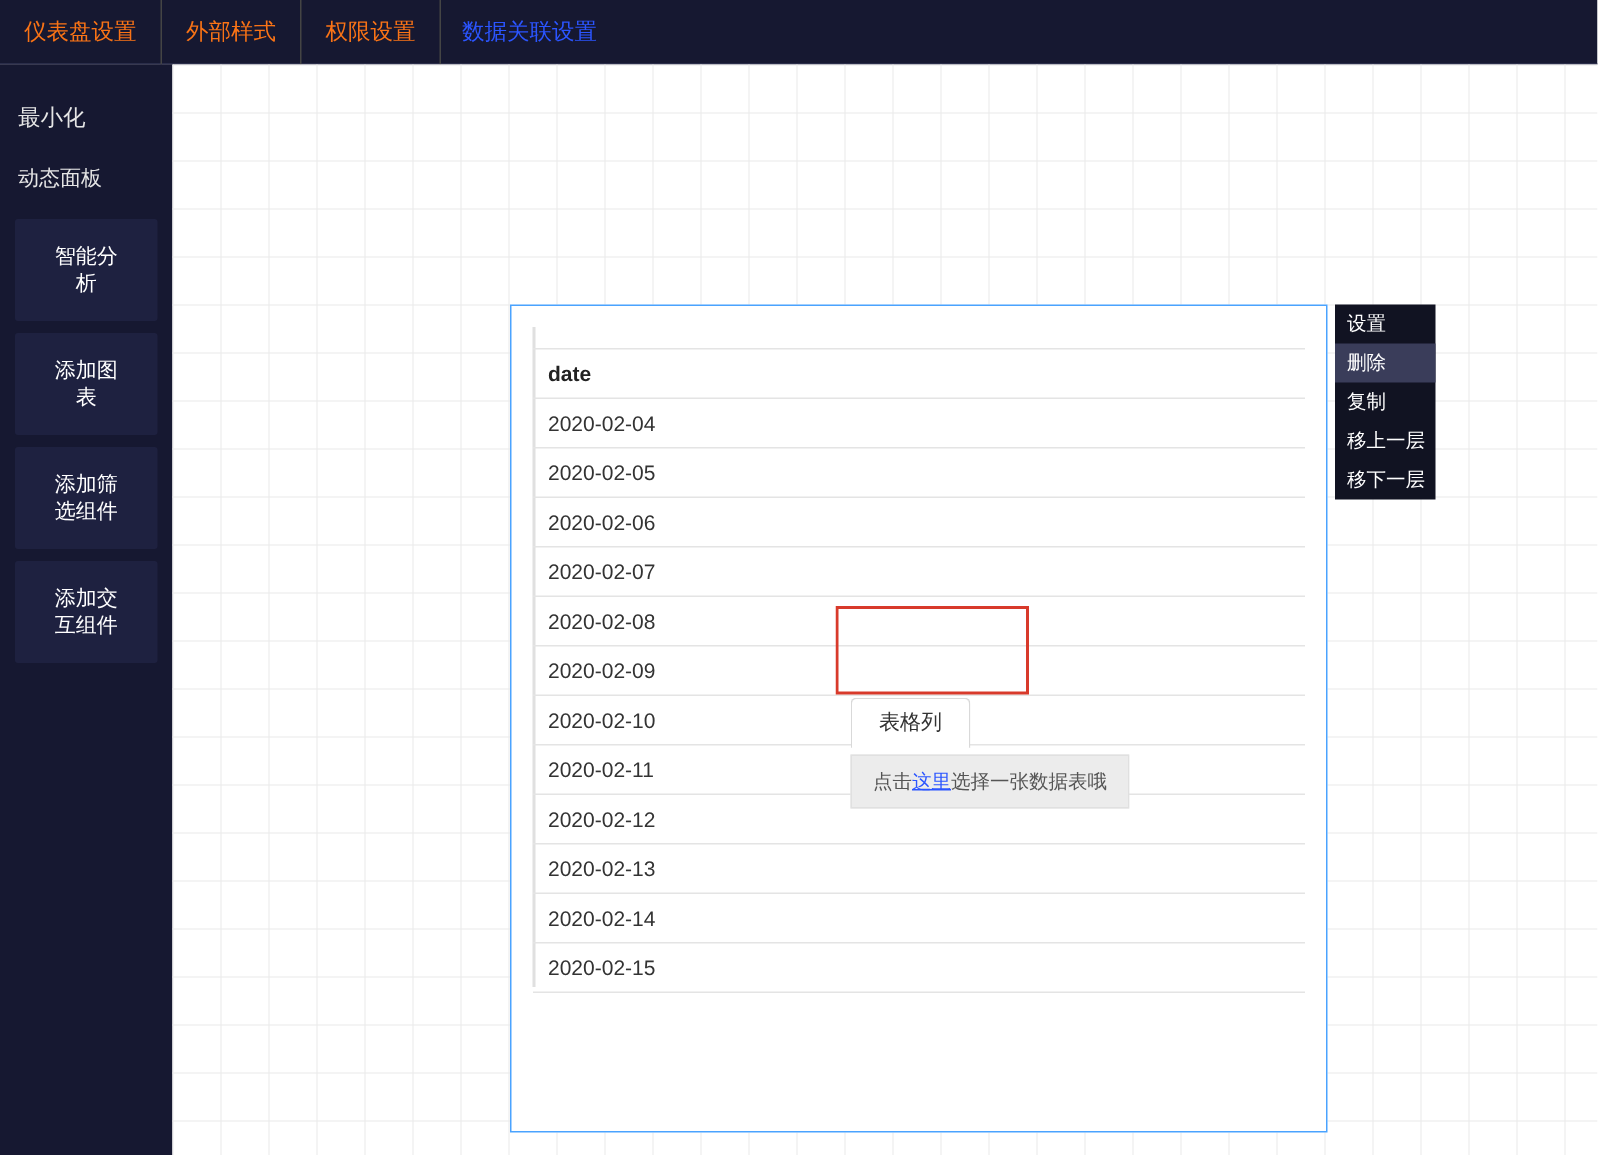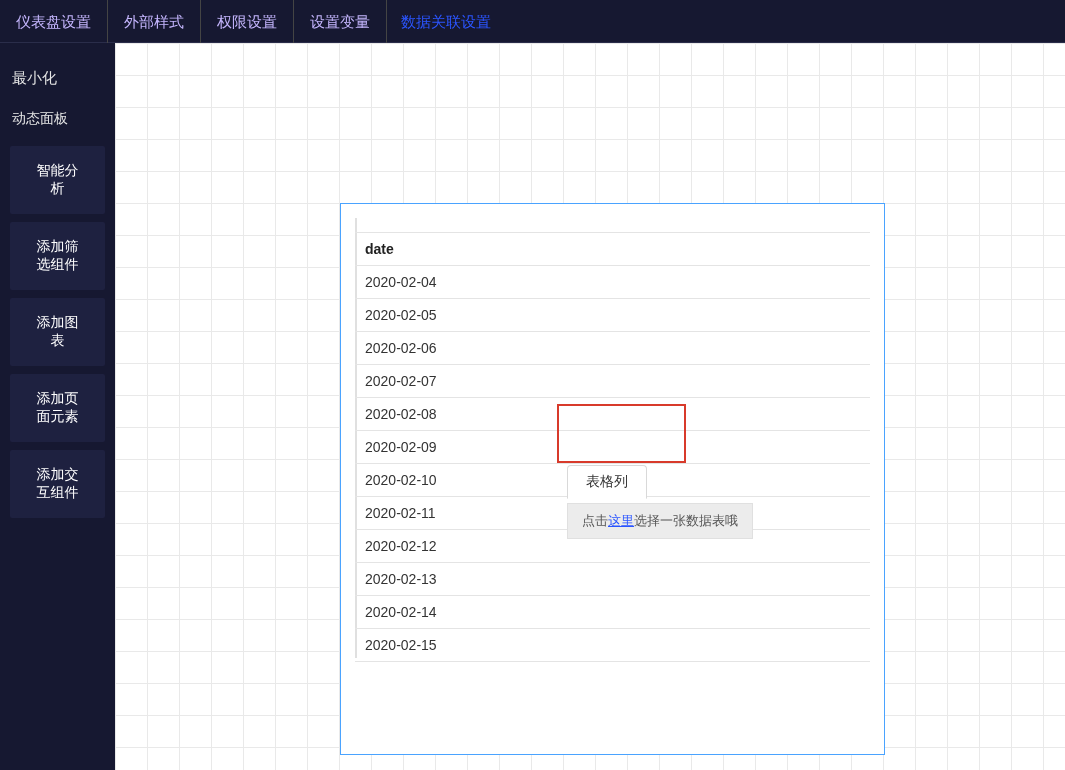--- a/index.html
+++ b/index.html
@@ -14,21 +14,21 @@
     .topbar {
       display: flex;
       background: #161831;
       height: 43px;
       border-bottom: 1px solid #2a2d4a;
     }
     .topbar .tab {
       padding: 0 16px;
       height: 43px;
       line-height: 43px;
-      color: #c4b5fd;
+      color: #f97316;
       font-size: 15px;
       border-right: 1px solid #444;
       cursor: pointer;
       white-space: nowrap;
     }
     .topbar .tab.link-like {
       color: #2b55ff;
       border-right: none;
       padding: 0 14px;
     }
@@ -184,32 +184,30 @@
       text-align: center;
     }
   </style>
 </head>
 <body>
 
 <div class="topbar">
   <div class="tab">仪表盘设置</div>
   <div class="tab">外部样式</div>
   <div class="tab">权限设置</div>
-  <div class="tab">设置变量</div>
   <div class="tab link-like">数据关联设置</div>
 </div>
 
 <div class="body-wrap">
   <div class="sidebar">
     <div class="sb-label">最小化</div>
     <div class="sb-title">动态面板</div>
     <div class="sb-btn">智能分析</div>
+    <div class="sb-btn">添加图表</div>
     <div class="sb-btn">添加筛选组件</div>
-    <div class="sb-btn">添加图表</div>
-    <div class="sb-btn">添加页面元素</div>
     <div class="sb-btn">添加交互组件</div>
   </div>
 
   <div class="canvas">
 
     <div class="widget">
       <div class="left-edge"></div>
       <div class="table-scroll">
         <table class="data-table">
           <thead>
@@ -255,20 +253,27 @@
                 <td>2020-02-15</td>
               </tr>
               <tr>
                 <td>2020-02-16</td>
               </tr>
             </tbody>
         </table>
       </div>
     </div>
 
+    <div class="context-menu">
+      <div class="cm-item">设置</div>
+      <div class="cm-item hover">删除</div>
+      <div class="cm-item">复制</div>
+      <div class="cm-item">移上一层</div>
+      <div class="cm-item">移下一层</div>
+    </div>
 
   </div>
 </div>
 
 <div class="highlight-box"></div>
 
 <div class="tab-popup">
   <div class="tab-btn">表格列</div>
   <div class="hint-bar">
     <span>点击</span><span class="link">这里</span><span>选择一张数据表哦</span>

